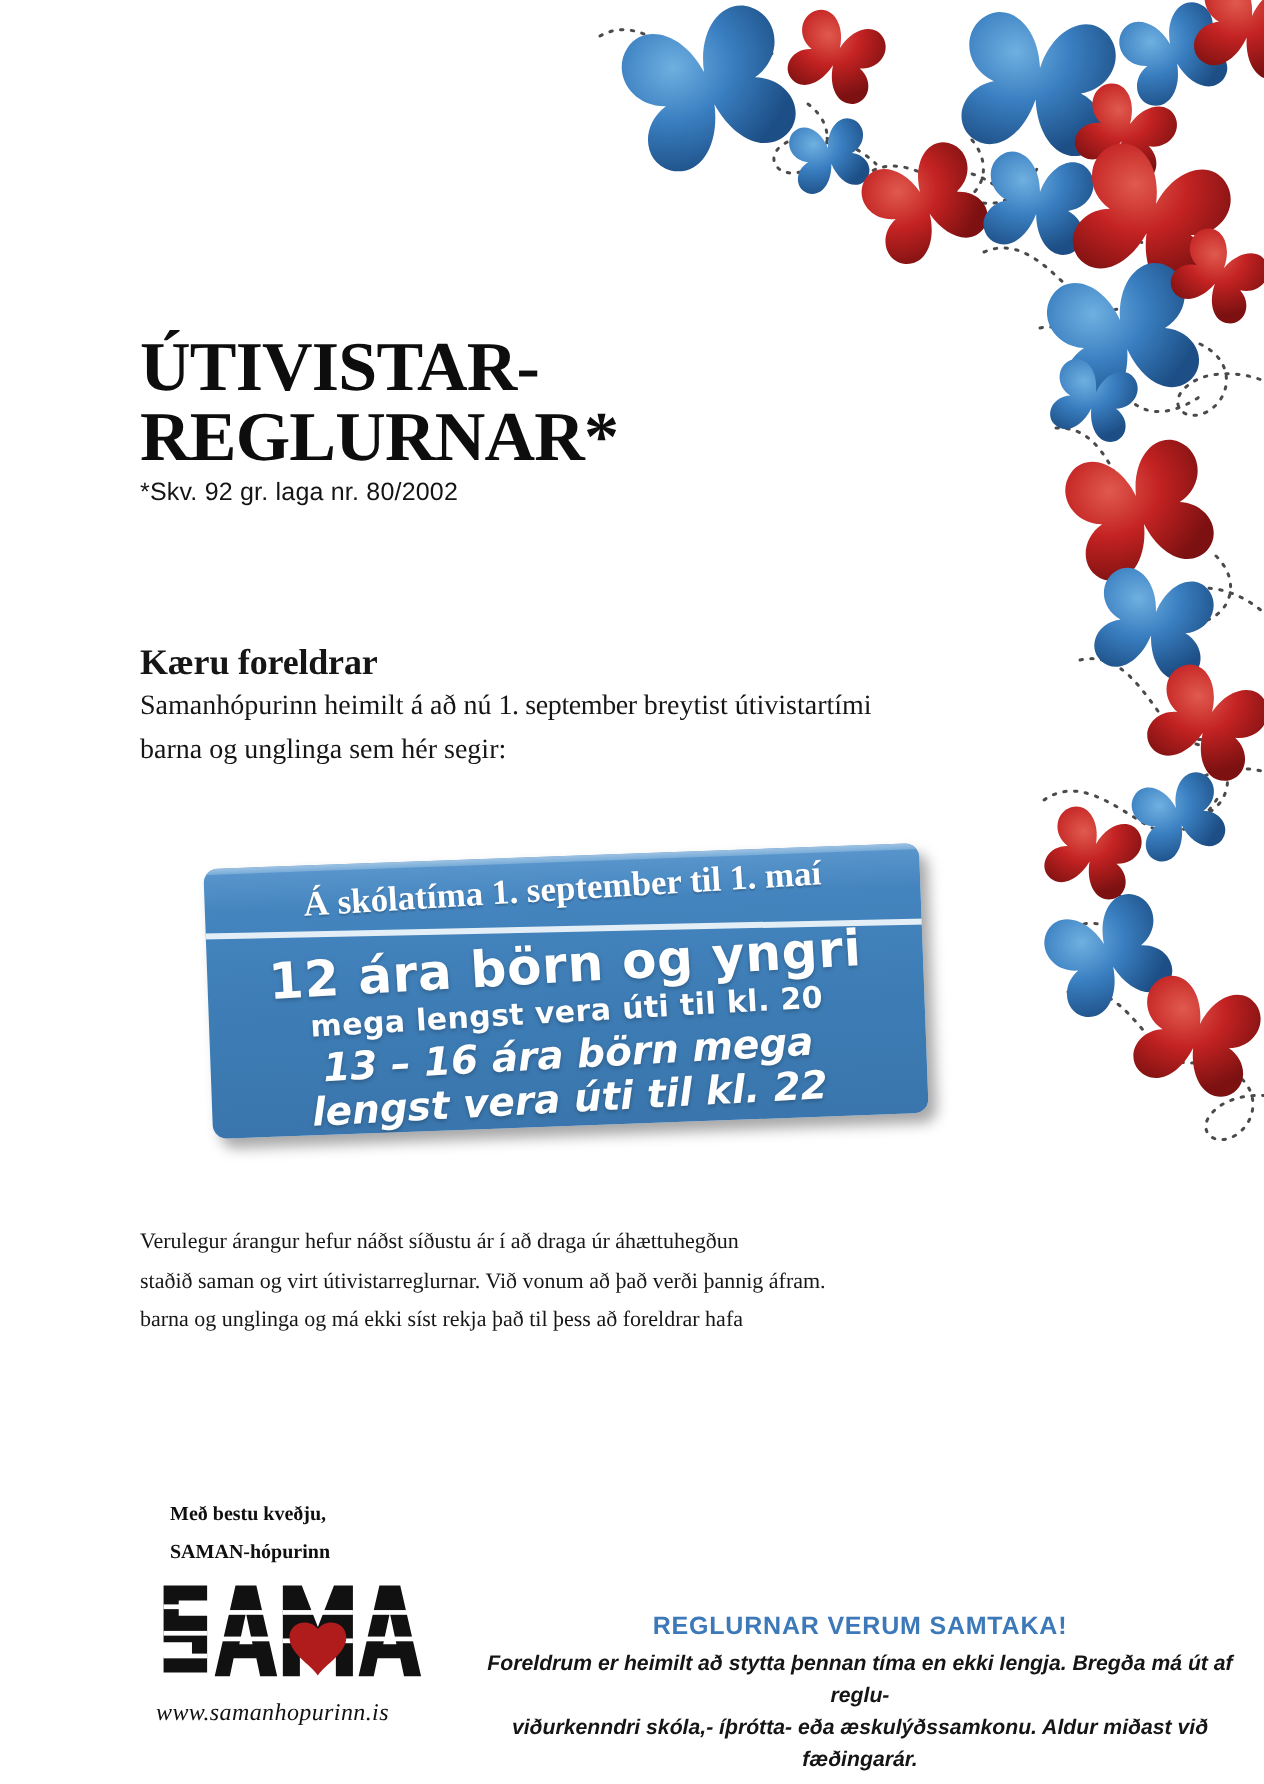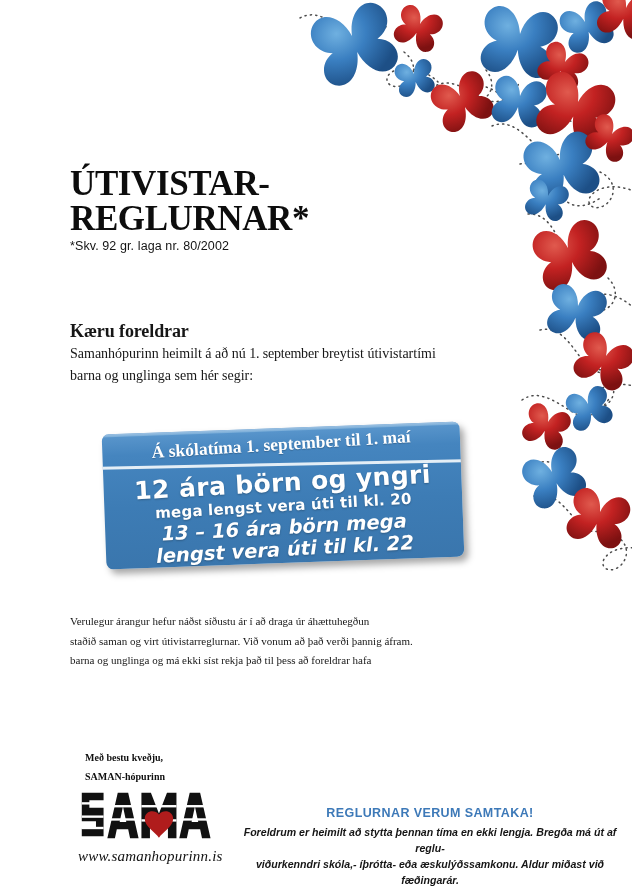--- a/index.html
+++ b/index.html
@@ -188,22 +188,22 @@
   
   .logo-block {
     position: absolute;
     left: 78px;
     top: 786px;
     width: 142px;
   }
   .logo-url {
     font-family: "Liberation Serif", serif;
     font-style: italic;
-    font-size: 15px;
-    text-align: right;
+    font-size: 12px;
+    text-align: left;
     color: #111111;
     margin-top: 1px;
     letter-spacing: 0.2px;
   }
 
   
   .footer {
     position: absolute;
     left: 236px;
     top: 806px;

